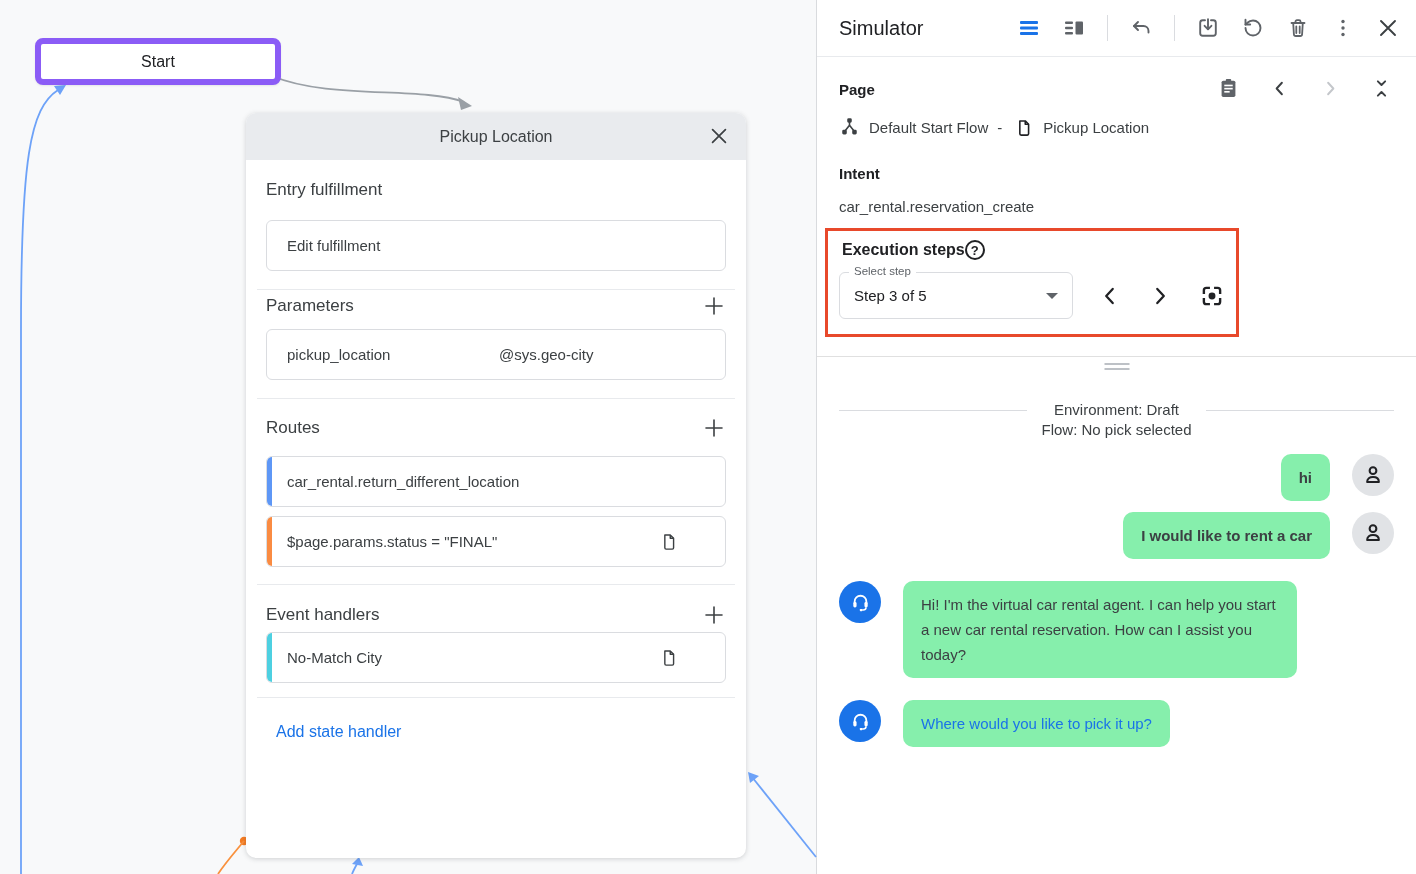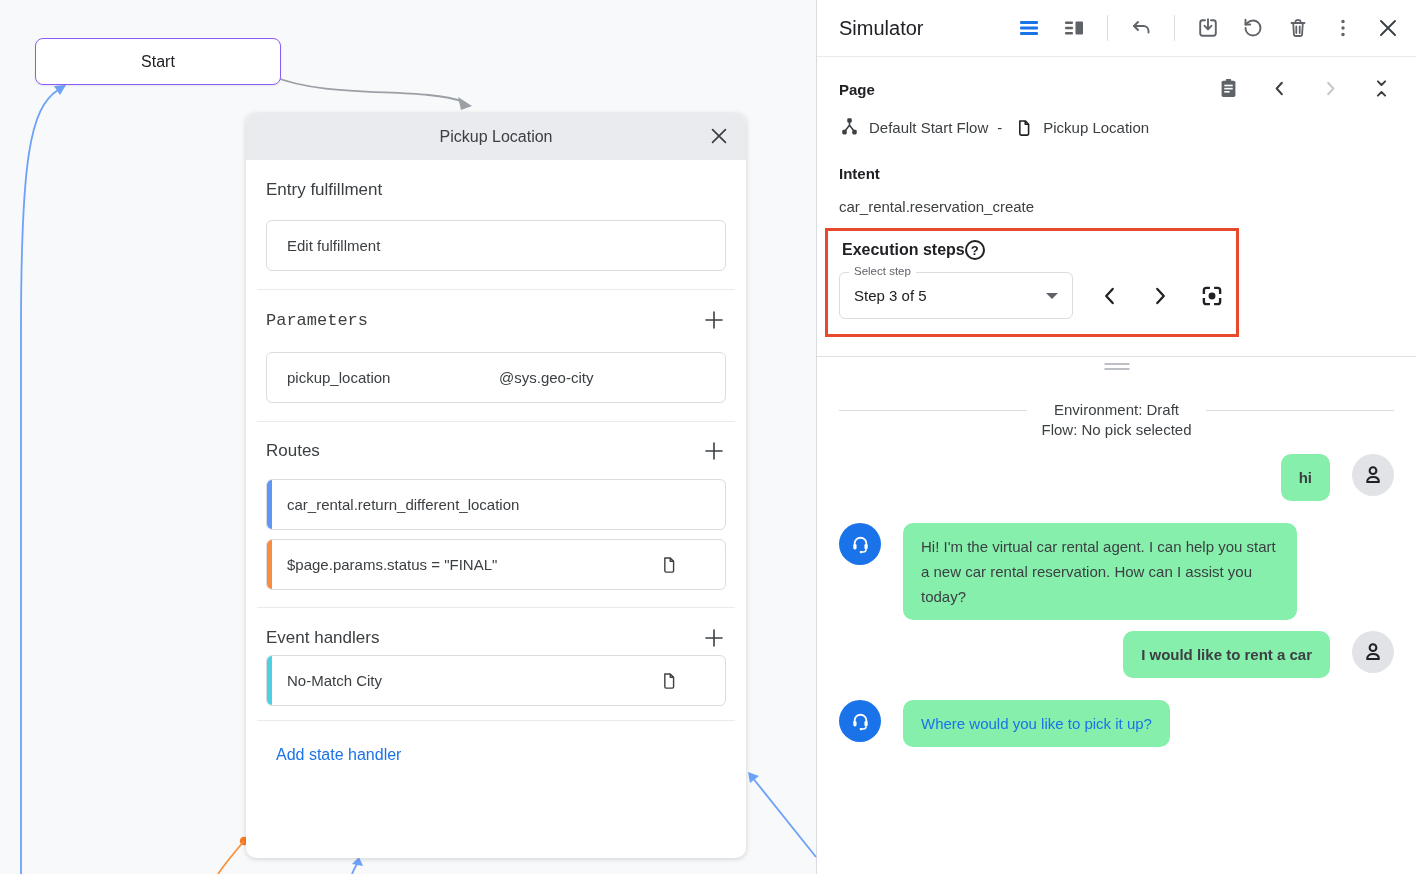--- a/index.html
+++ b/index.html
@@ -6,21 +6,21 @@
   html,body { width:1416px; height:874px; overflow:hidden;
               font-family:"Liberation Sans", sans-serif; background:#fff; color:#202124; }
   .app { display:flex; width:1416px; height:874px; }
 
   
   .canvas { position:relative; width:817px; height:874px; background:#f8f9fa;
             border-right:1px solid #d9dbde; flex:0 0 817px; }
   .edges { position:absolute; inset:0; width:817px; height:874px; }
 
   .start-node { position:absolute; left:35px; top:38px; width:246px; height:47px;
-    background:#fff; border:1px solid #8b5cf6; border-radius:8px;
+    background:#fff; border:6px solid #8b5cf6; border-radius:8px;
     box-shadow:0 1px 2px rgba(60,64,67,.10); display:flex; align-items:center; justify-content:center;
     font-size:16px; font-weight:500; color:#202124; }
 
   .page-panel { position:absolute; left:246px; top:113px; width:500px; height:745px;
     background:#fff; border-radius:10px; overflow:hidden;
     box-shadow:0 1px 5px rgba(60,64,67,.22); }
   .panel-header { height:47px; background:#e9ebee; display:flex; align-items:center; position:relative; }
   .panel-title { flex:1; text-align:center; font-size:16px; font-weight:500; color:#3c4043; }
   .panel-close { position:absolute; right:16px; top:12px; width:22px; height:22px; cursor:pointer; }
   .panel-body { padding:0 20px; }
@@ -140,29 +140,29 @@
 
         <div class="sec-head" style="margin-top:20px;">
           <span class="sec-title">Entry fulfillment</span>
         </div>
         <div class="field-box" style="margin-top:20px;">
           <span>Edit fulfillment</span>
         </div>
 
         <hr class="hr" style="margin-top:18px;">
 
-        <div class="sec-head" style="margin-top:18px;font-family:Liberation Mono, monospace;">
+        <div class="sec-head" style="margin-top:4px;">
           <span class="sec-title">Parameters</span>
           <span class="plus-btn">
             <svg viewBox="0 0 24 24" width="24" height="24">
                 <path d="M12 4 V20 M4 12 H20" stroke="#3c4043" stroke-width="1.6" stroke-linecap="round"></path>
               </svg>
           </span>
         </div>
-        <div class="field-box" style="margin-top:20px;">
+        <div class="field-box" style="margin-top:11px;">
           <span class="param-name">pickup_location</span>
           <span>@sys.geo-city</span>
         </div>
 
         <hr class="hr" style="margin-top:18px;">
 
         <div class="sec-head" style="margin-top:17px;">
           <span class="sec-title">Routes</span>
           <span class="plus-btn">
             <svg viewBox="0 0 24 24" width="24" height="24">
@@ -392,43 +392,43 @@
       <div class="msg-row user">
         <span class="bubble user-b">hi</span>
         <span class="avatar user-av">
           <svg viewBox="0 0 24 24" width="26" height="26" fill="none" stroke="#202124" stroke-width="1.9" stroke-linejoin="round">
               <circle cx="12" cy="8" r="3.1"></circle>
               <path d="M6.6 18.4 h10.8 c0 -3 -2.3 -4.5 -5.4 -4.5 s-5.4 1.5 -5.4 4.5 z"></path>
             </svg>
         </span>
       </div>
 
+      <div class="msg-row user" style="margin-top:11px;">
+        <span class="bubble user-b">I would like to rent a car</span>
+        <span class="avatar user-av">
+          <svg viewBox="0 0 24 24" width="26" height="26" fill="none" stroke="#202124" stroke-width="1.9" stroke-linejoin="round">
+              <circle cx="12" cy="8" r="3.1"></circle>
+              <path d="M6.6 18.4 h10.8 c0 -3 -2.3 -4.5 -5.4 -4.5 s-5.4 1.5 -5.4 4.5 z"></path>
+            </svg>
+        </span>
+      </div>
+
       <div class="msg-row agent">
         <span class="avatar agent-av">
           <svg viewBox="0 0 24 24" width="27" height="27" fill="none" stroke="#fff" stroke-width="1.6">
               <path d="M6.8 13 V11.2 a5.2 5.2 0 0 1 10.4 0 V13" fill="none"></path>
               <rect x="5.6" y="11.6" width="2.9" height="4.8" rx="1.3" fill="#fff" stroke="none"></rect>
               <rect x="15.5" y="11.6" width="2.9" height="4.8" rx="1.3" fill="#fff" stroke="none"></rect>
               <path d="M17 16.4 a2.6 2.6 0 0 1 -2.6 2.3 h-0.9" fill="none" stroke-width="1.4"></path>
               <rect x="11.4" y="17.7" width="2.3" height="2" rx="0.6" fill="#fff" stroke="none"></rect>
             </svg>
         </span>
         <span class="bubble agent-b">Hi! I'm the virtual car rental agent. I can help you start a new car rental reservation. How can I assist you today?</span>
       </div>
 
-      <div class="msg-row user" style="margin-top:11px;">
-        <span class="bubble user-b">I would like to rent a car</span>
-        <span class="avatar user-av">
-          <svg viewBox="0 0 24 24" width="26" height="26" fill="none" stroke="#202124" stroke-width="1.9" stroke-linejoin="round">
-              <circle cx="12" cy="8" r="3.1"></circle>
-              <path d="M6.6 18.4 h10.8 c0 -3 -2.3 -4.5 -5.4 -4.5 s-5.4 1.5 -5.4 4.5 z"></path>
-            </svg>
-        </span>
-      </div>
-
       <div class="msg-row agent">
         <span class="avatar agent-av">
           <svg viewBox="0 0 24 24" width="27" height="27" fill="none" stroke="#fff" stroke-width="1.6">
               <path d="M6.8 13 V11.2 a5.2 5.2 0 0 1 10.4 0 V13" fill="none"></path>
               <rect x="5.6" y="11.6" width="2.9" height="4.8" rx="1.3" fill="#fff" stroke="none"></rect>
               <rect x="15.5" y="11.6" width="2.9" height="4.8" rx="1.3" fill="#fff" stroke="none"></rect>
               <path d="M17 16.4 a2.6 2.6 0 0 1 -2.6 2.3 h-0.9" fill="none" stroke-width="1.4"></path>
               <rect x="11.4" y="17.7" width="2.3" height="2" rx="0.6" fill="#fff" stroke="none"></rect>
             </svg>
         </span>

